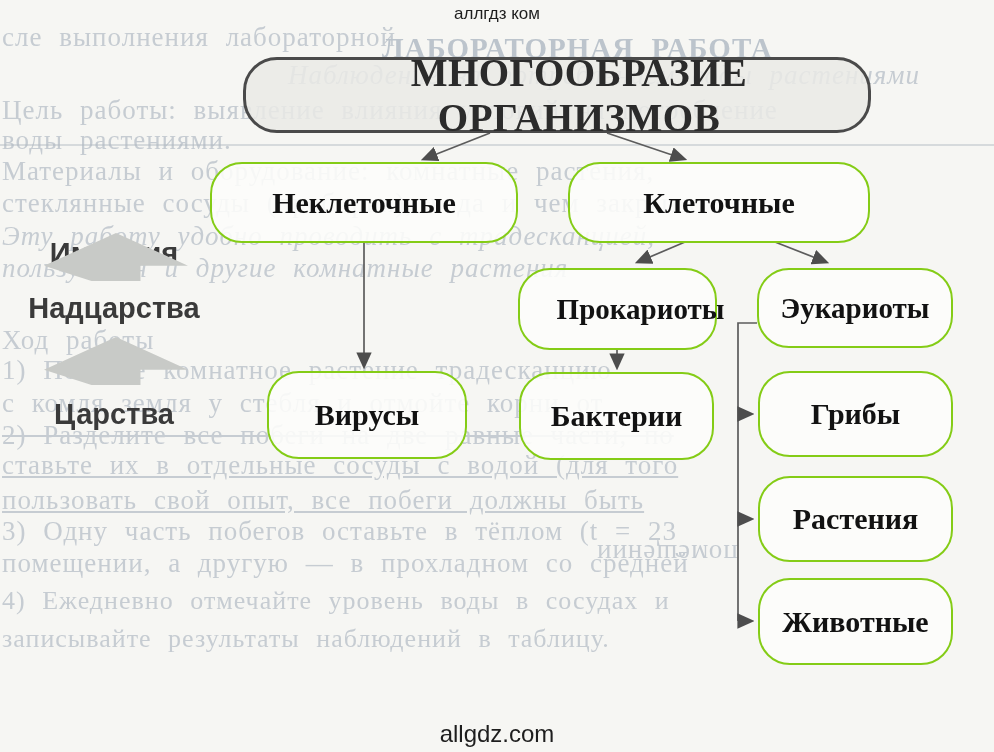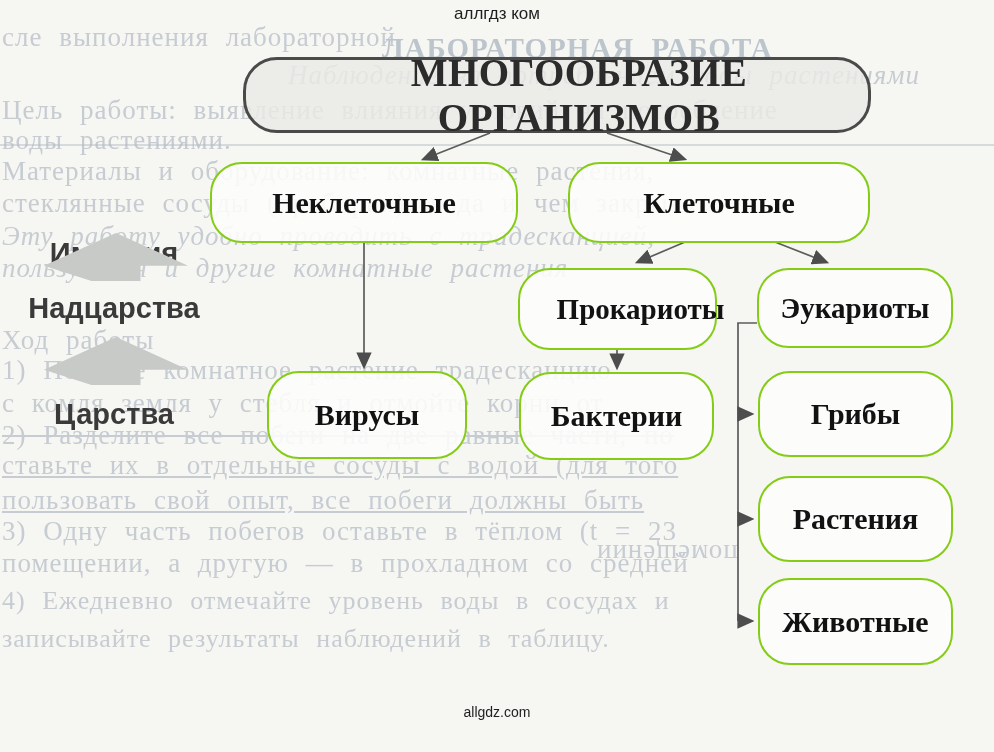--- a/index.html
+++ b/index.html
@@ -89,21 +89,21 @@
       <path d="M775,242 L826,262" marker-end="url(#arr)"></path>
       <path d="M617,350 L617,367" marker-end="url(#arr)"></path>
       <path d="M757,323 L738,323 L738,621"></path>
       <path d="M738,414 L751,414" marker-end="url(#arr)"></path>
       <path d="M738,519 L751,519" marker-end="url(#arr)"></path>
       <path d="M738,621 L751,621" marker-end="url(#arr)"></path>
     </g>
   </svg>
 
   <div class="watermark" style="top:4px;font-size:17px;">аллгдз ком</div>
-  <div class="watermark" style="top:704px;font-size:14px;">allgdz.com</div>
+  <div class="watermark" style="top:720px;font-size:24px;">allgdz.com</div>
 
   <div class="node root" style="left:243px;top:57px;width:628px;height:76px;">МНОГООБРАЗИЕ ОРГАНИЗМОВ</div>
 
   <div class="node" style="left:210px;top:162px;width:308px;height:81px;">Неклеточные</div>
   <div class="node" style="left:568px;top:162px;width:302px;height:81px;">Клеточные</div>
 
   <div class="node" style="left:518px;top:268px;width:199px;height:82px;font-size:29px;padding-left:46px;">Прокариоты</div>
   <div class="node" style="left:757px;top:268px;width:196px;height:80px;font-size:29px;">Эукариоты</div>
 
   <div class="node" style="left:267px;top:371px;width:200px;height:88px;">Вирусы</div>

